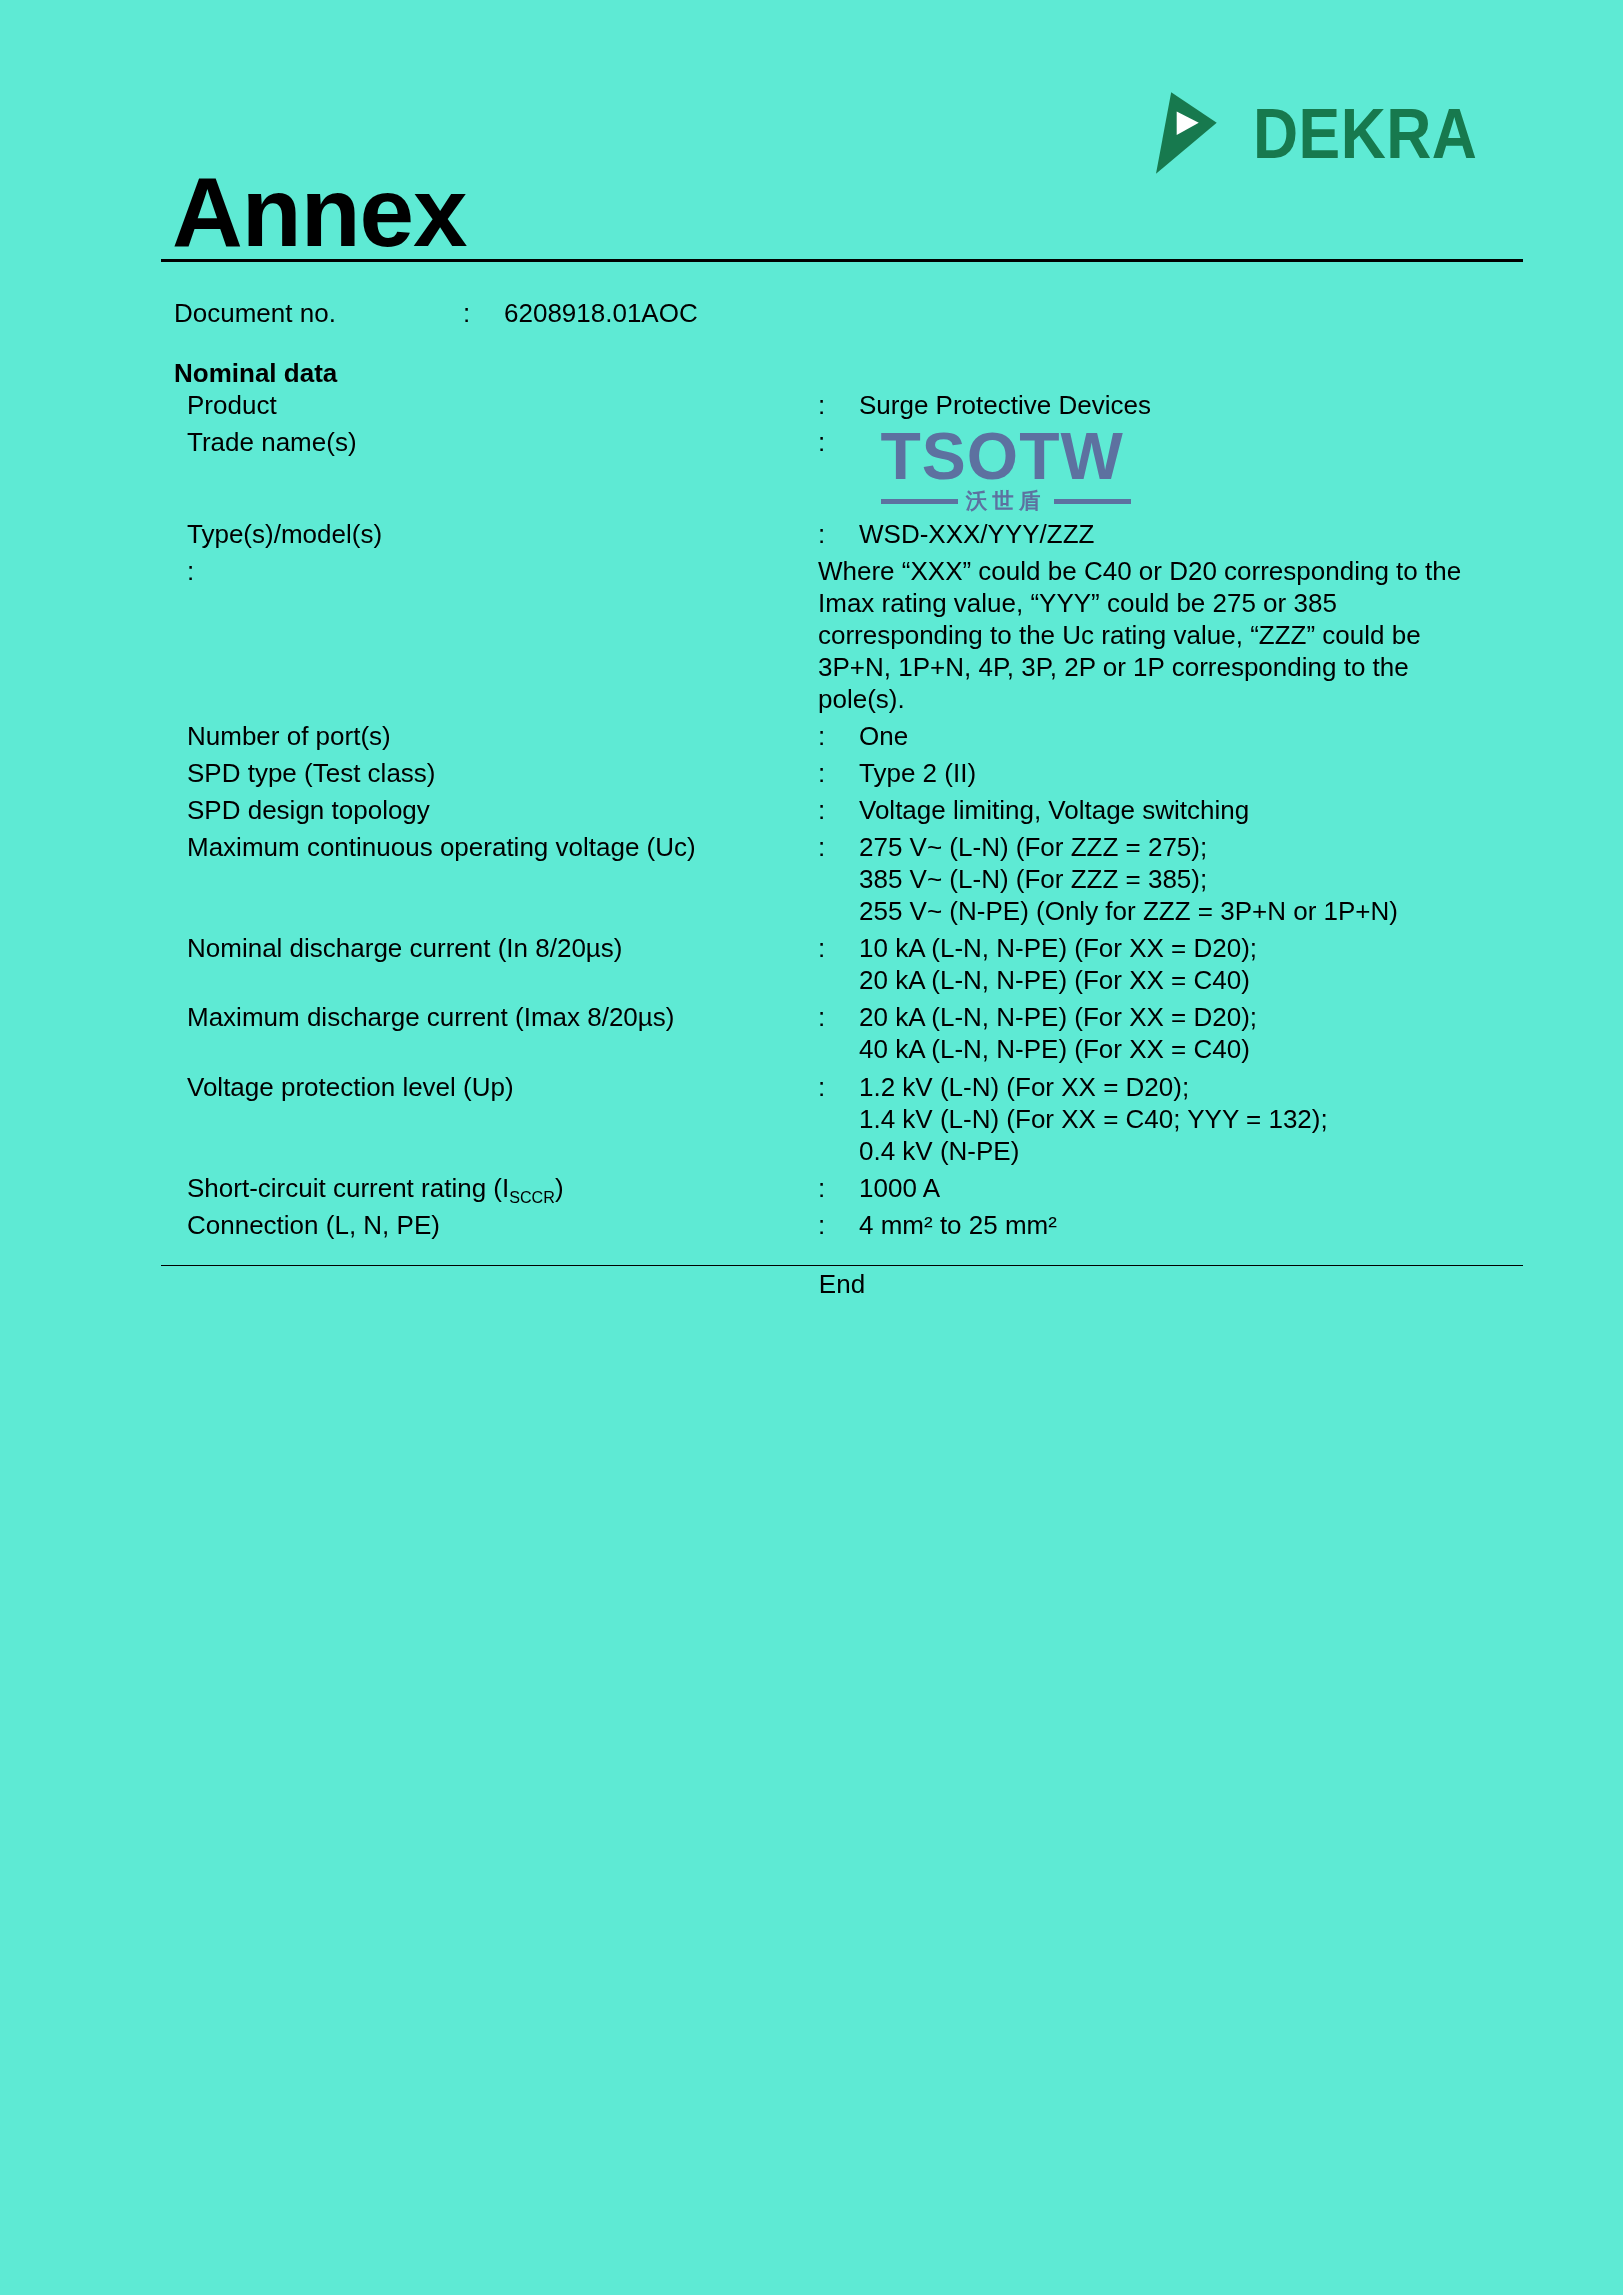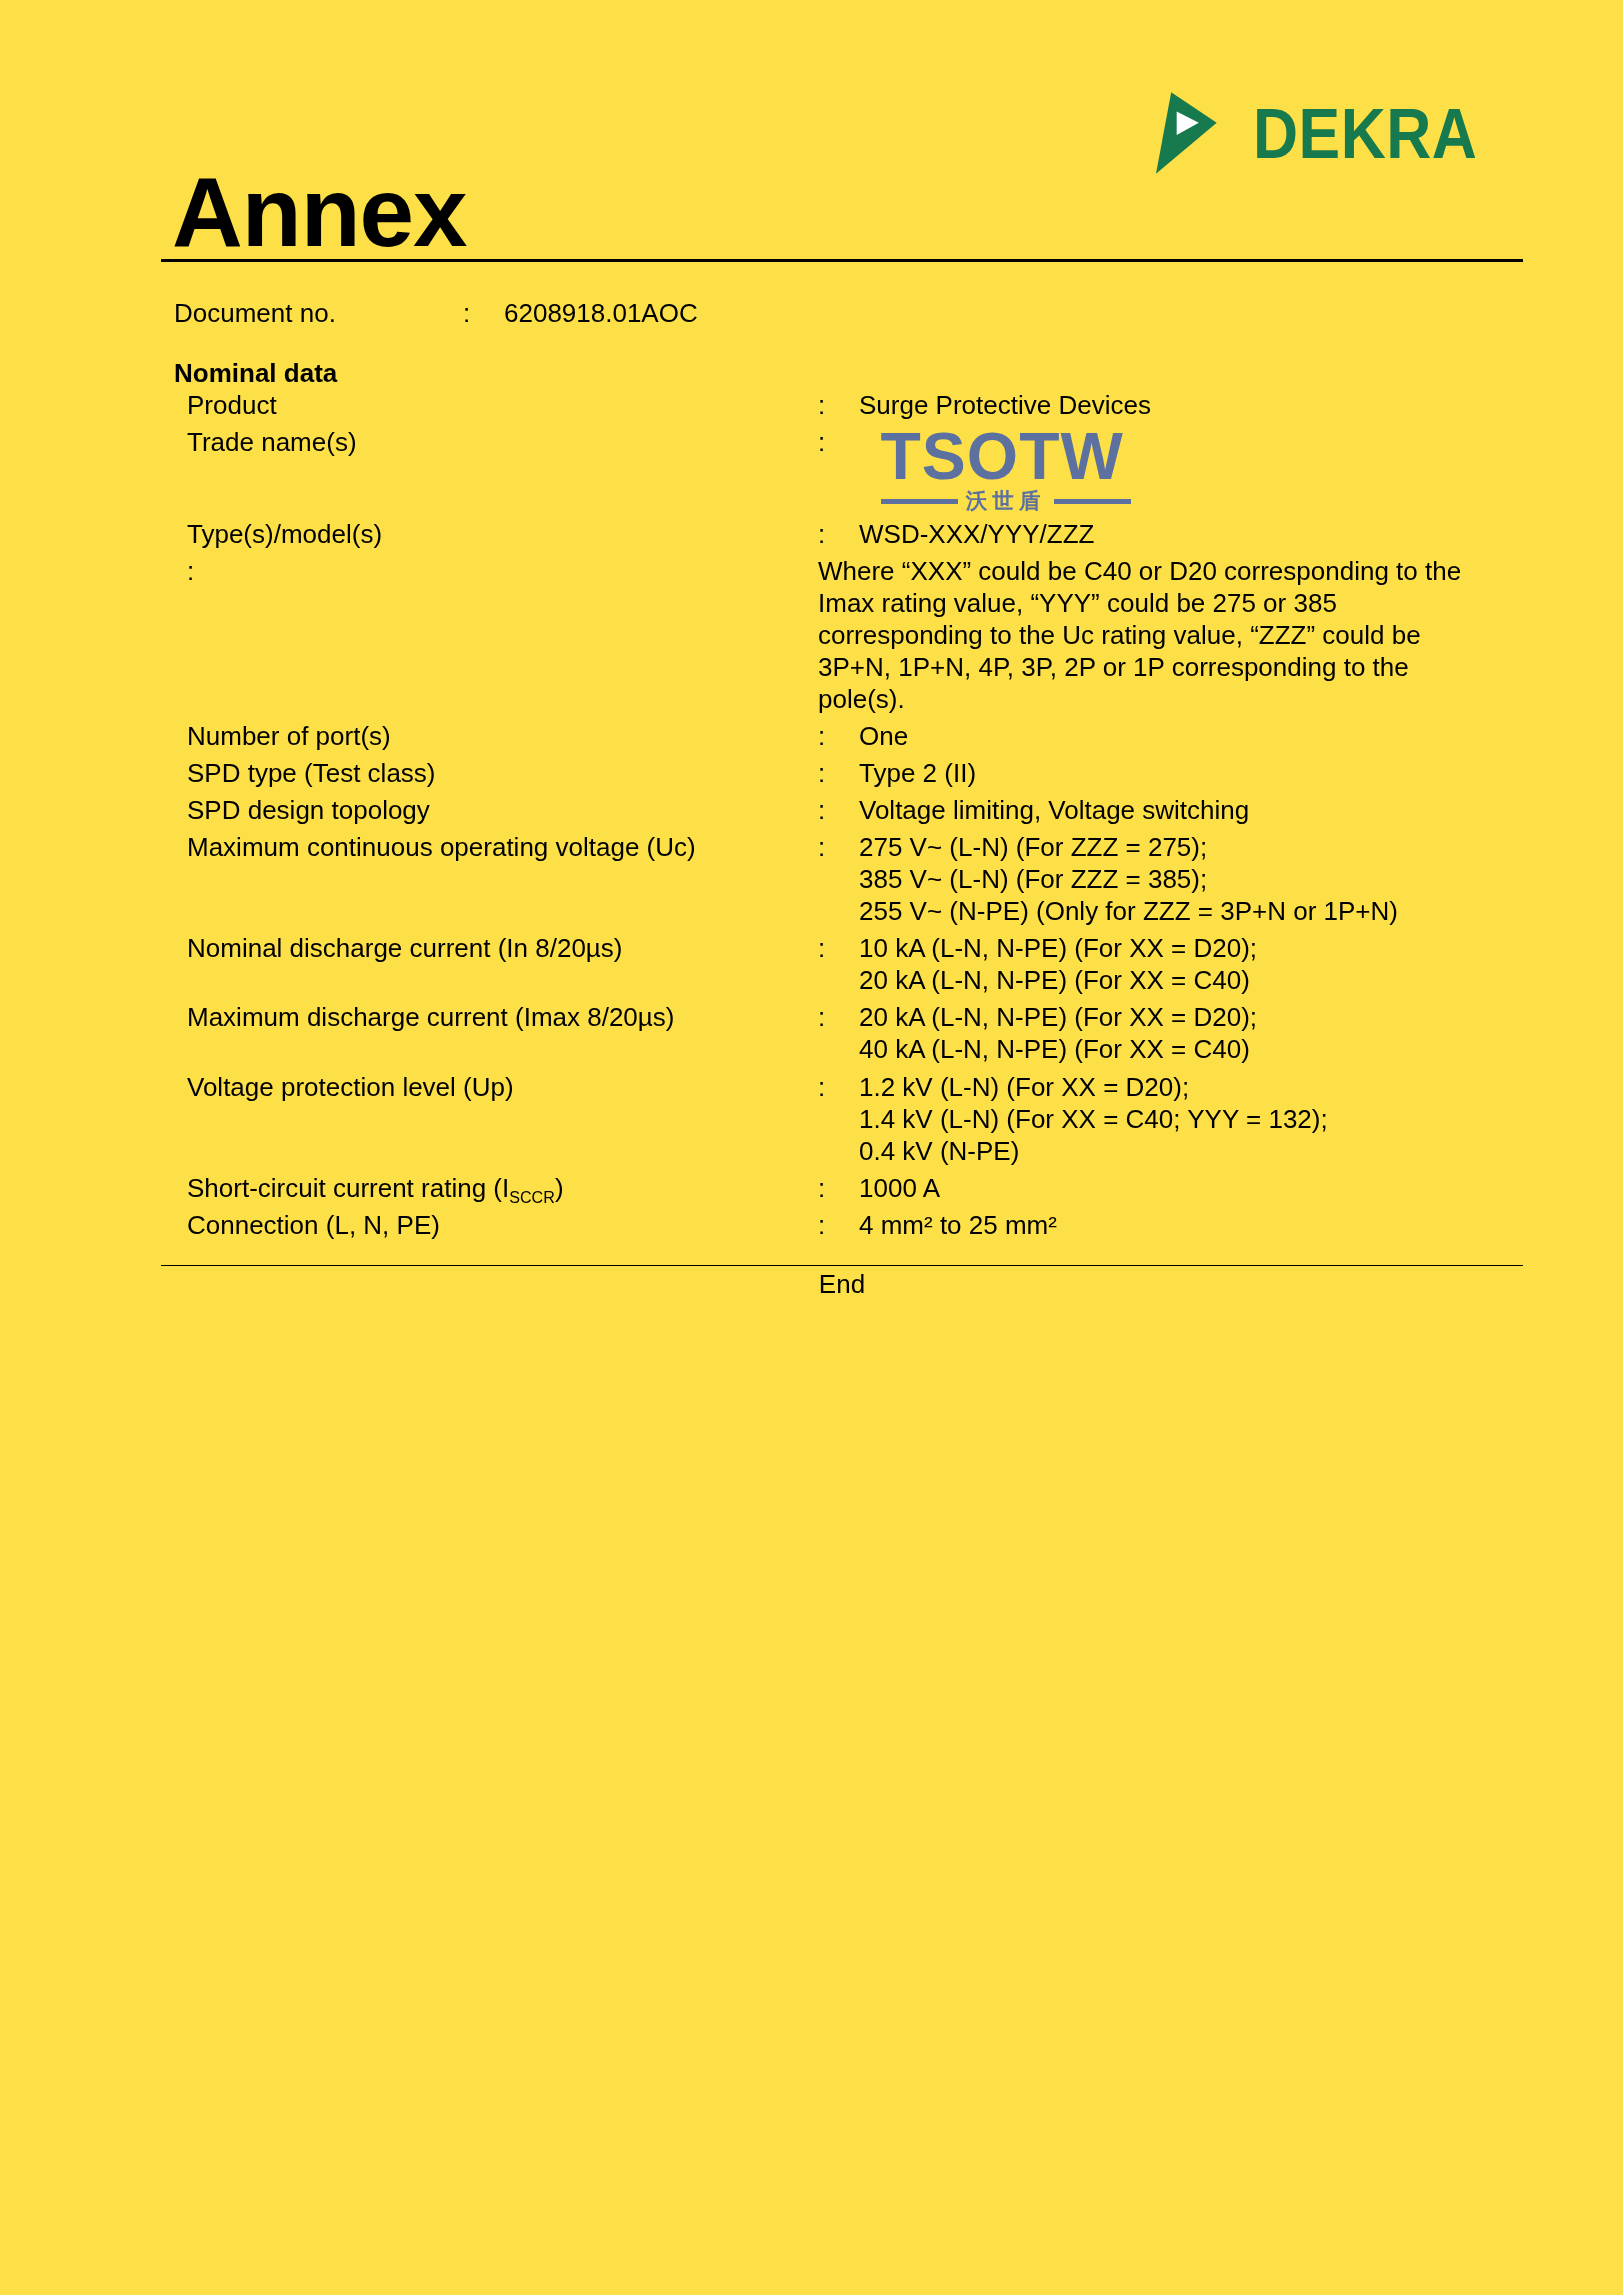--- a/index.html
+++ b/index.html
@@ -1,20 +1,20 @@
 <!DOCTYPE html>
 <html style="--brand-green: #17794e; --logo-blue: #5d71a0;font-size:8.2px"><head>
 <meta charset="utf-8">
 <style>
   html, body { margin: 0; padding: 0; background: #ffffff; }
   .page {
     position: relative;
     width: 1623px;
     height: 2295px;
-    background: #fde047;
+    background: #5eead4;
     font-family: "Liberation Sans", sans-serif;
     color: #000000;
     font-size: 26px;
     overflow: hidden;
   }
 
   
   .title {
     position: absolute;
     left: 172px;

